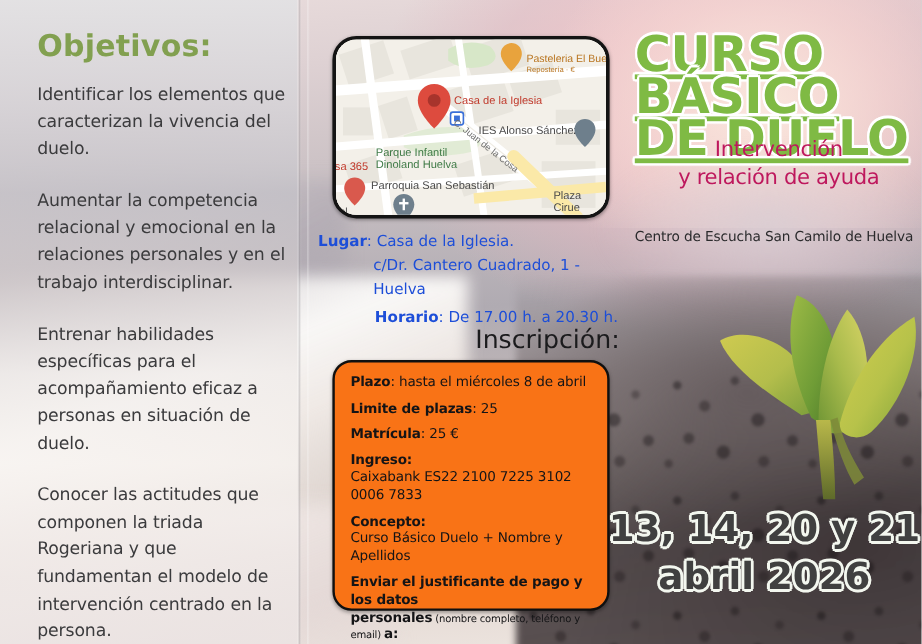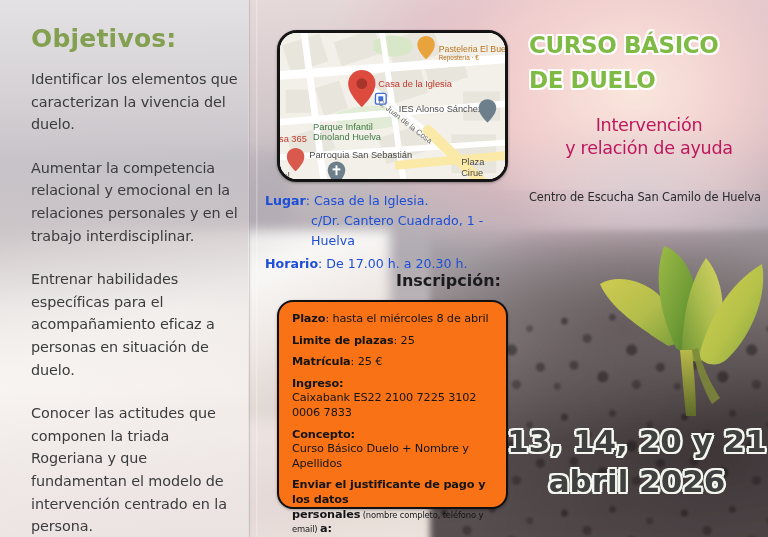--- a/index.html
+++ b/index.html
@@ -147,25 +147,25 @@
 
   .lugar-block {
     position: absolute; left: 265px; top: 191px; width: 250px;
     color: #1d4ed8;
     font-size: 12.6px;
     line-height: 20px;
     font-family: "DejaVu Sans", sans-serif;
   }
   .lugar-block .lbl { font-weight: bold; }
   .lugar-line2 { padding-left: 46px; }
-  .horario-row { margin-top: 3px; }
+  .horario-row { margin-top: 3px; text-align: right; }
 
   .inscripcion-title {
     position: absolute; left: 396px; top: 271px;
-    font-size: 16px; font-weight: bold; color: #1b1b1d;
+    font-size: 21px; font-weight: normal; color: #1b1b1d;
     font-family: "DejaVu Sans", sans-serif;
   }
 
   .yellow-box {
     position: absolute; left: 277px; top: 300px;
     width: 231px; height: 209px;
     background: #f97316;
     border: 2.5px solid #101010;
     border-radius: 16px;
     padding: 10px 12px 8px 13px;
@@ -178,30 +178,31 @@
     margin-bottom: 7px;
     font-family: "DejaVu Sans", sans-serif;
     letter-spacing: -.15px;
   }
   .ybox-row b { font-weight: bold; }
   .tiny { font-size: 8.4px; }
 
   
   .headline {
     position: absolute; left: 529px; top: 28px; width: 238px;
-    font-size: 23px; font-weight: bold;
+    font-size: 41px; font-weight: bold;
     line-height: 35px;
     color: #7fba44;
     letter-spacing: -.4px;
     font-family: "DejaVu Sans", sans-serif;
     text-shadow:
       -1.6px -1.6px 0 #ffffff,  1.6px -1.6px 0 #ffffff,
       -1.6px  1.6px 0 #ffffff,  1.6px  1.6px 0 #ffffff,
        0 -2px 0 #ffffff, 0 2px 0 #ffffff,
       -2px 0 0 #ffffff, 2px 0 0 #ffffff;
+    text-decoration: underline;
   }
   .subhead {
     position: absolute; left: 529px; top: 114px; width: 240px;
     font-size: 17.6px; font-weight: normal; line-height: 22.6px;
     color: #be185d;
     font-family: "DejaVu Sans", sans-serif;
     letter-spacing: -.3px;
     text-align: center;
   }
   .org-line {

